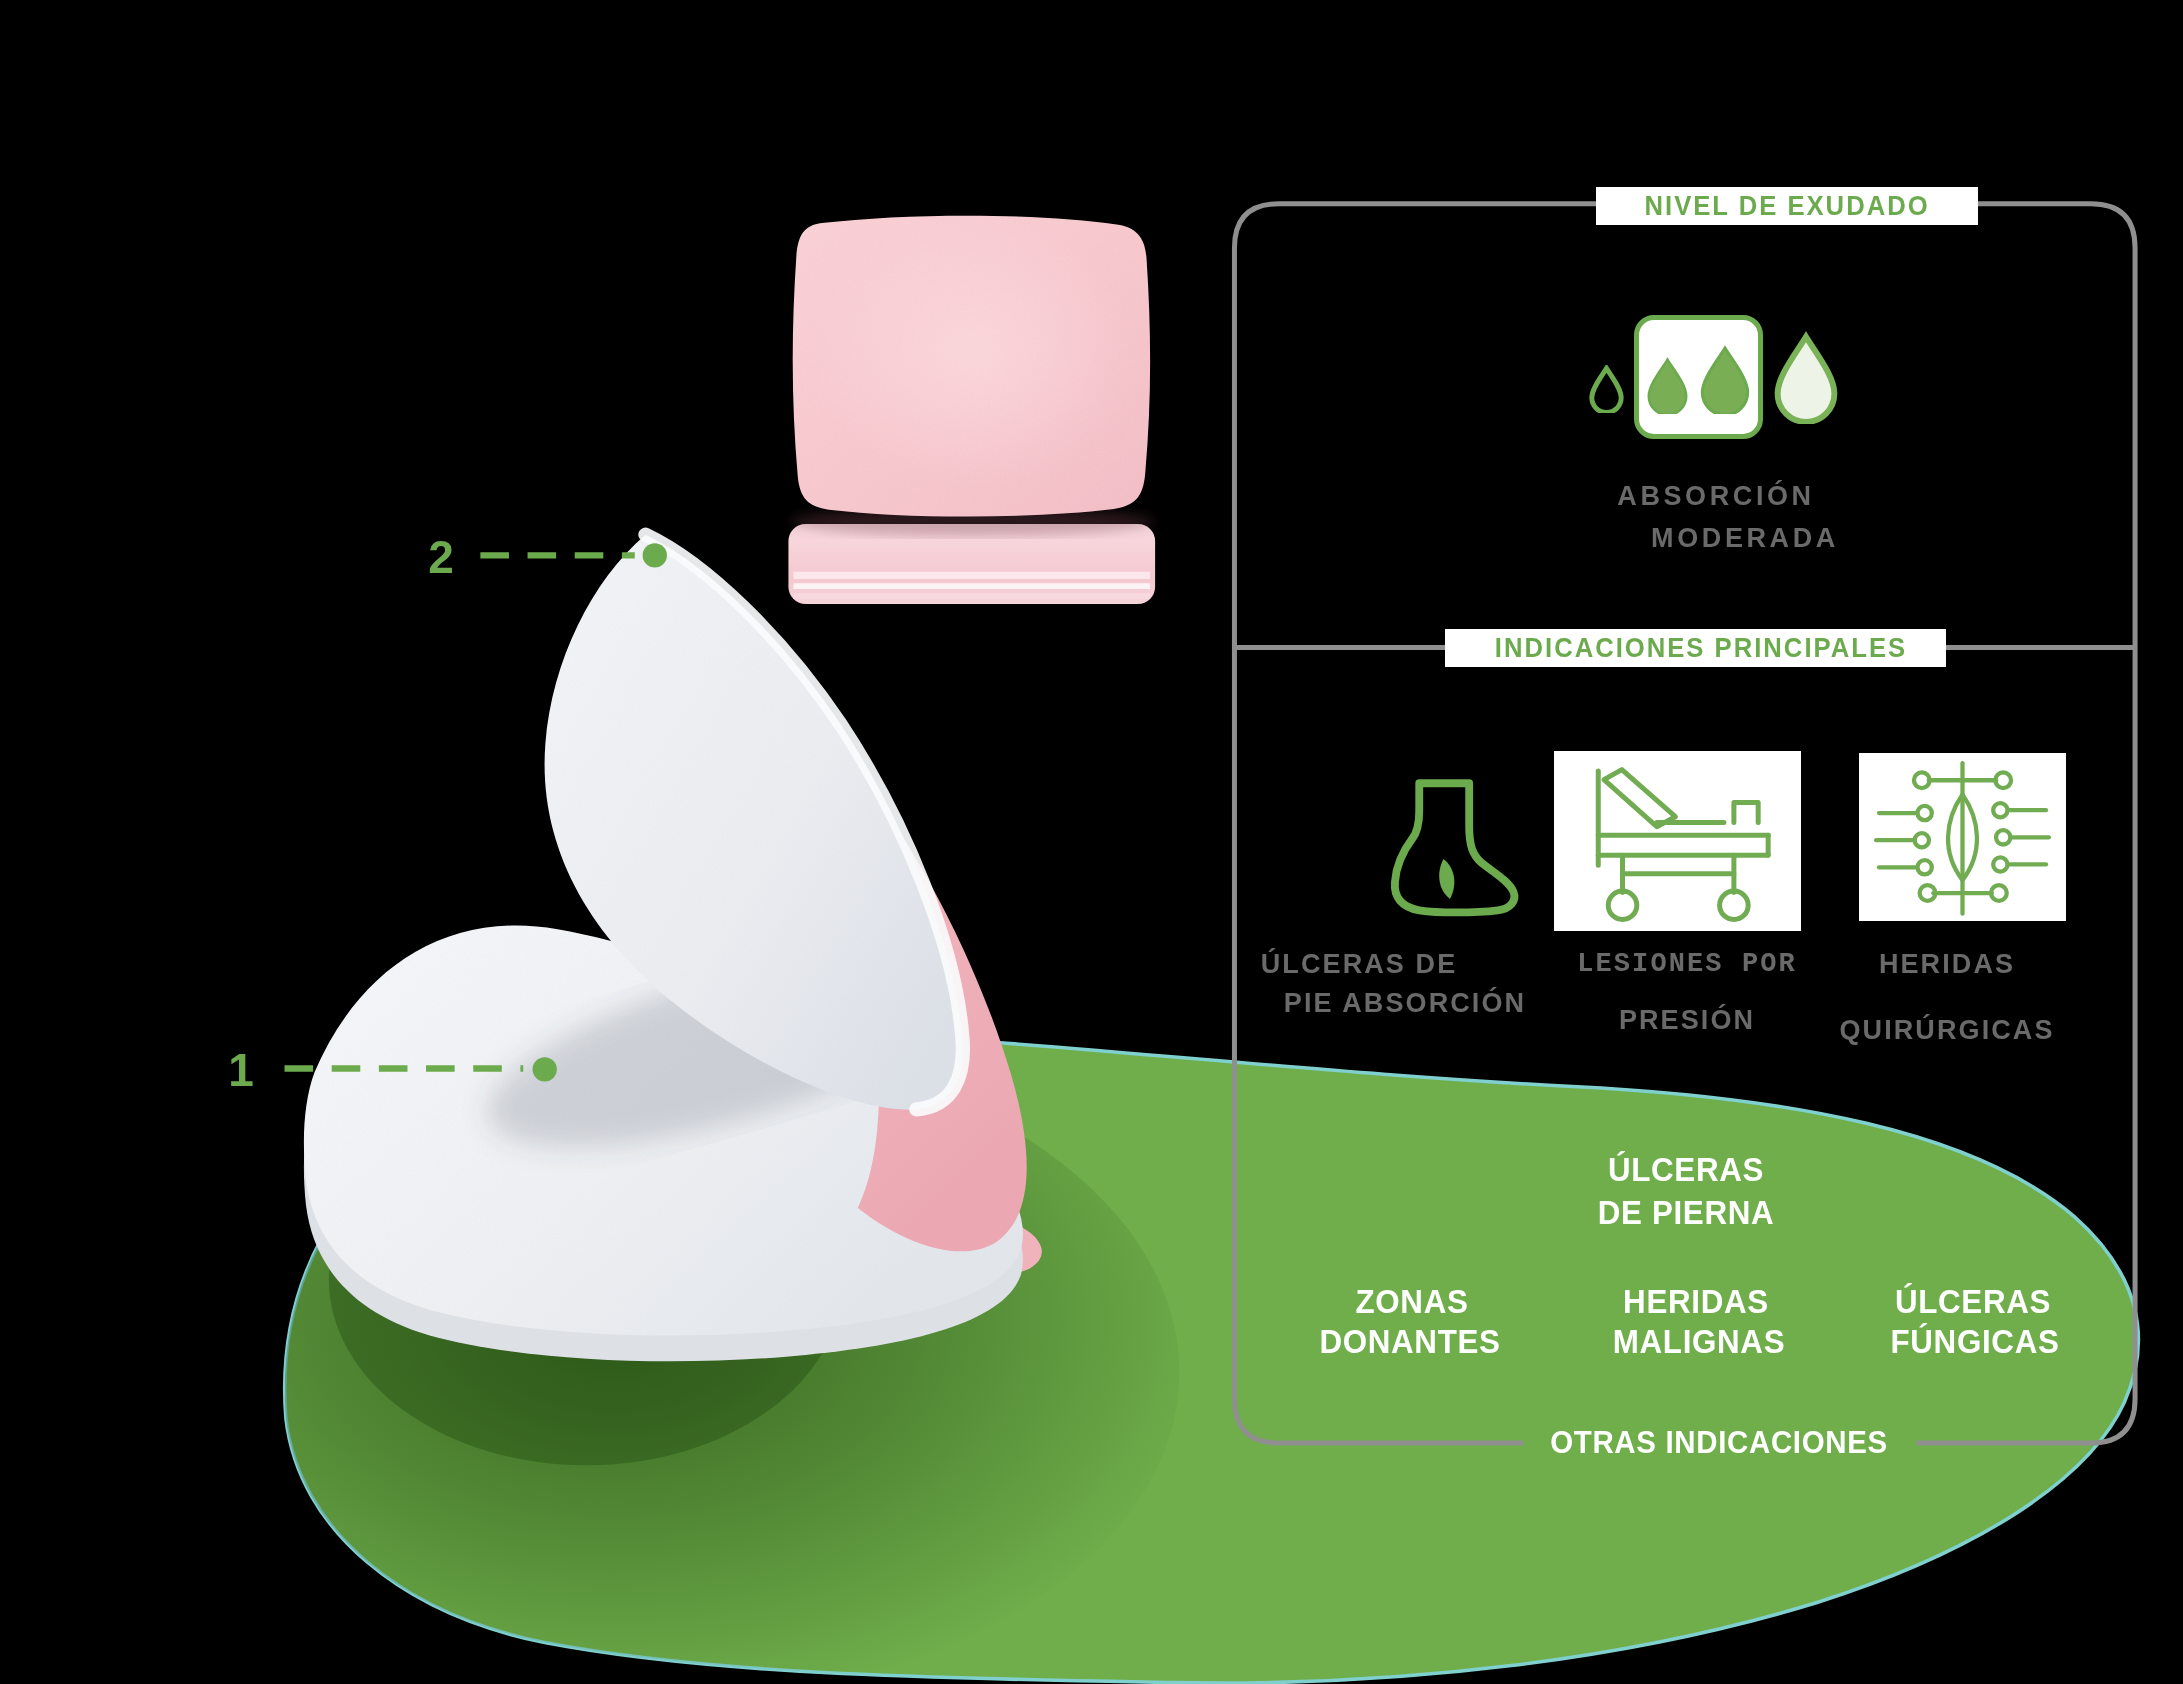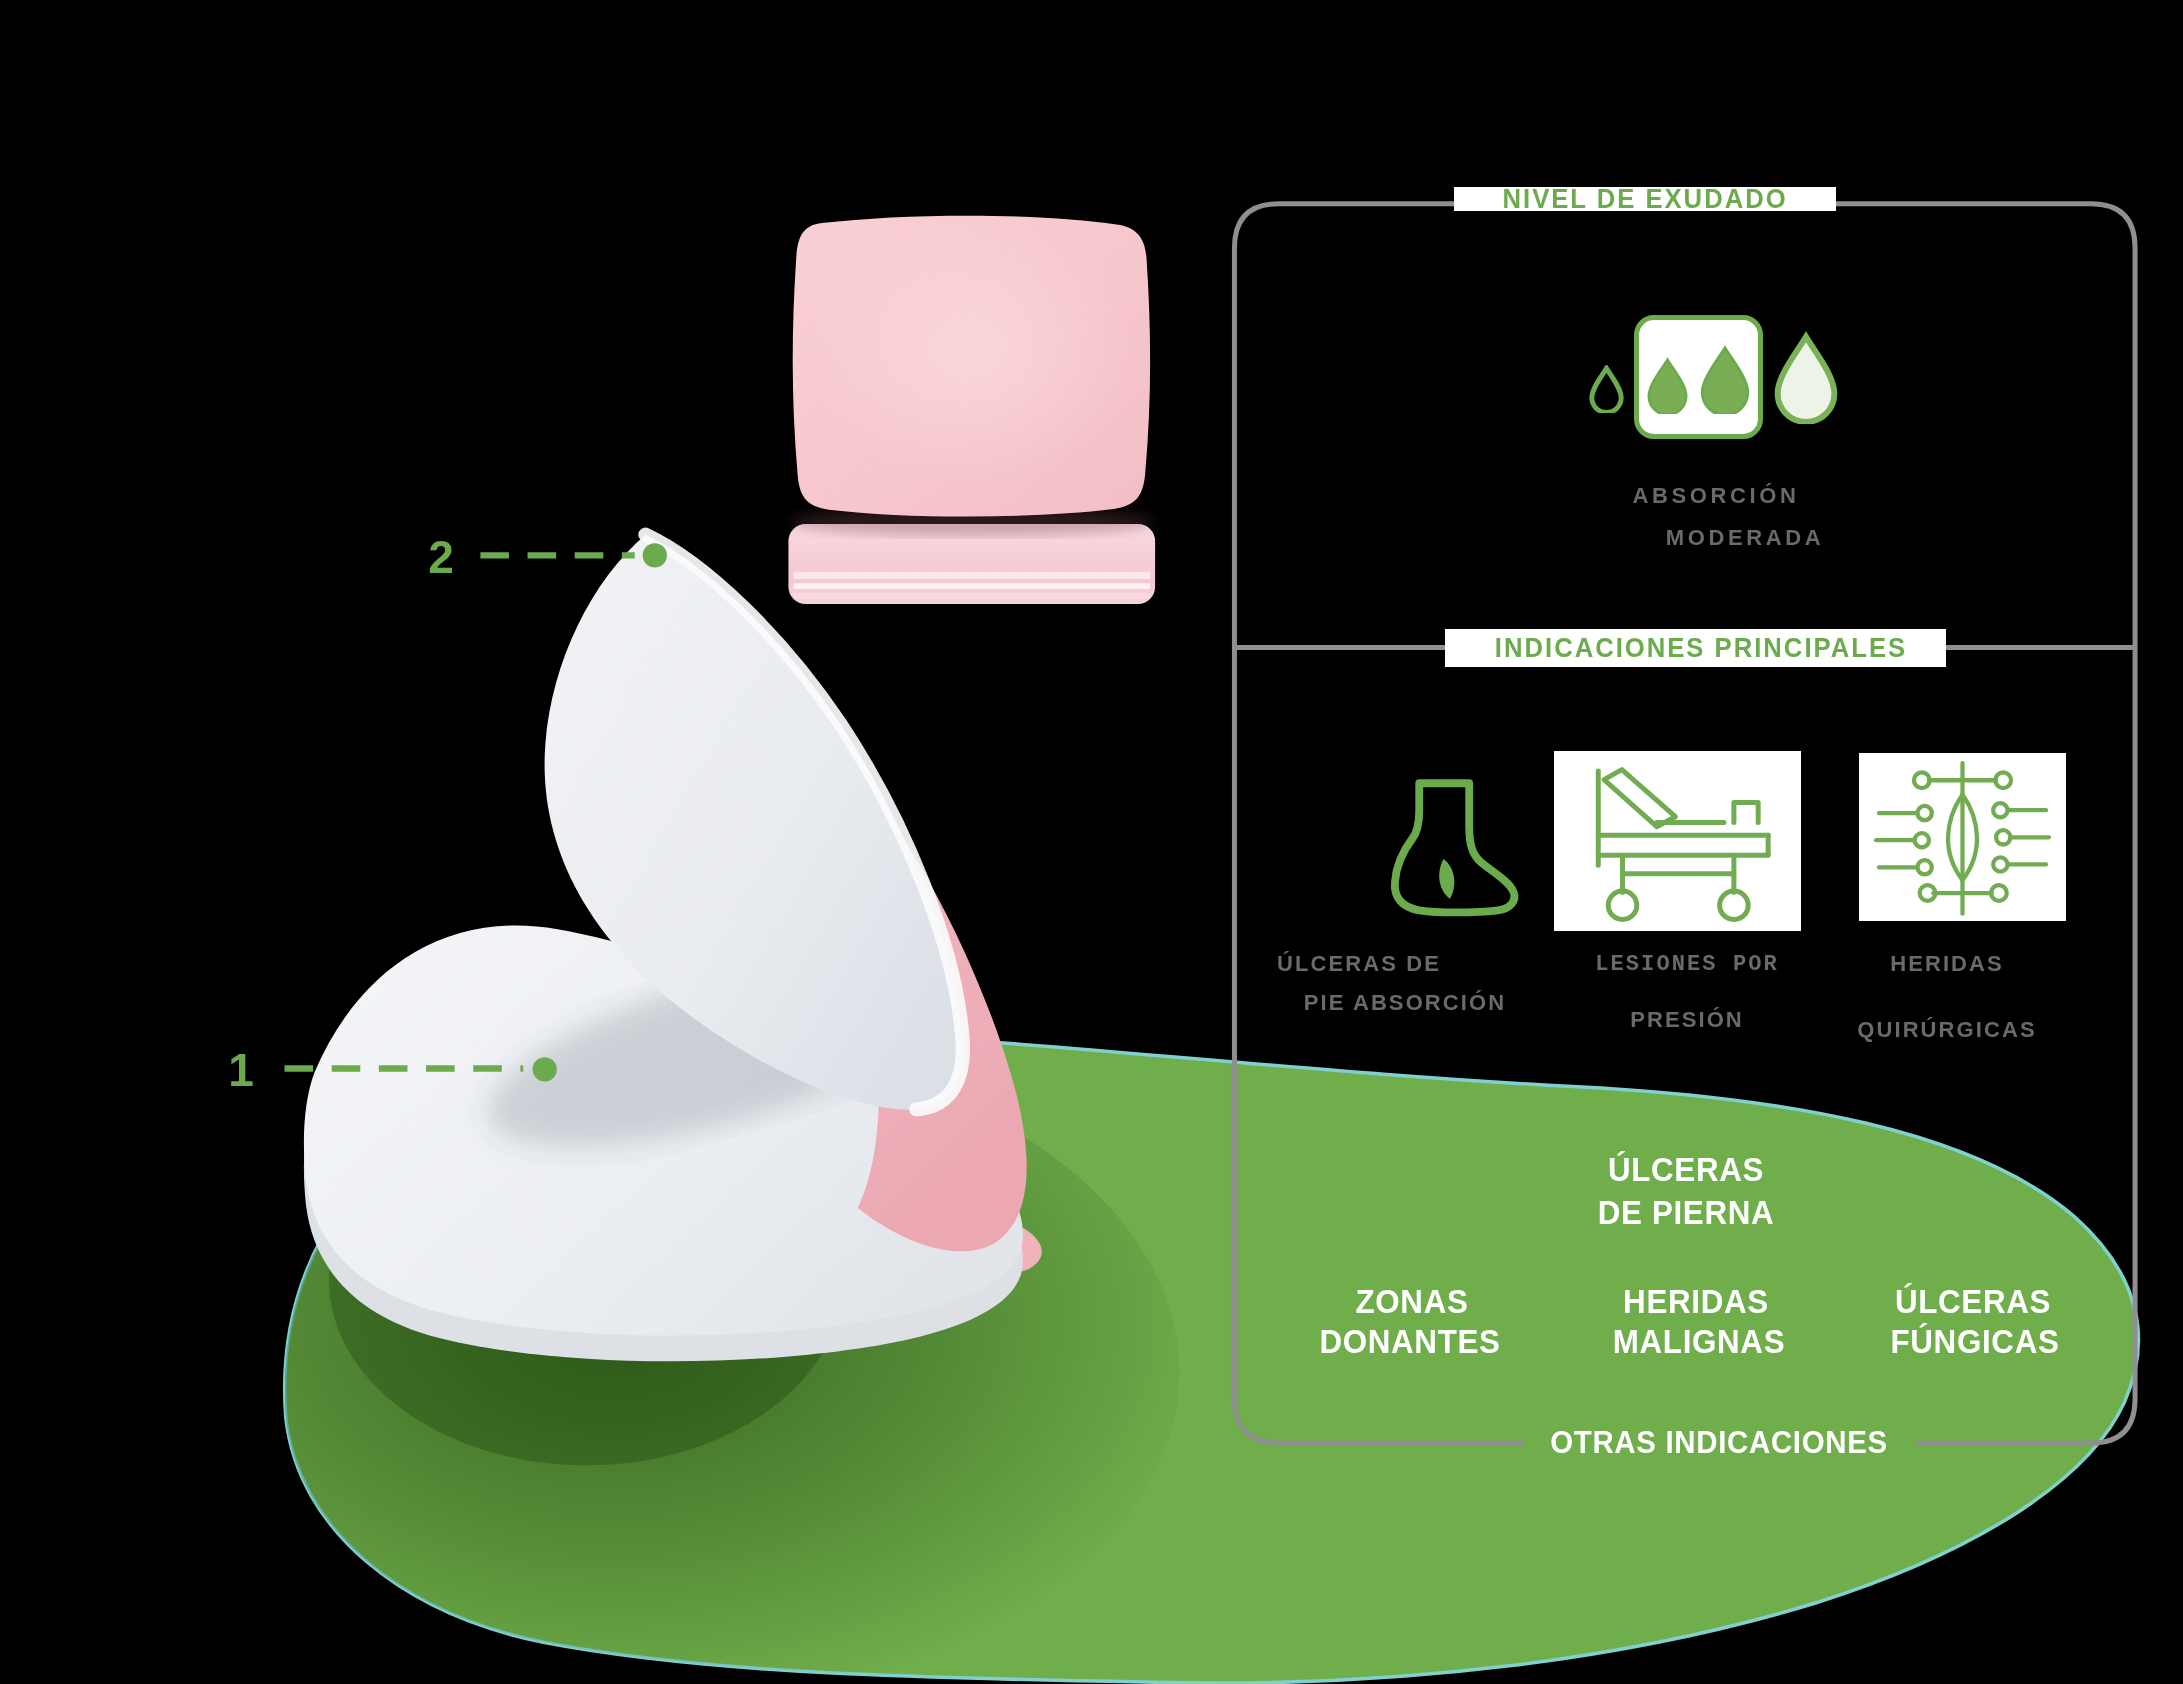--- a/index.html
+++ b/index.html
@@ -2,21 +2,21 @@
 <html style="font-size:11.4px"><head>
 <meta charset="utf-8">
 <style>
   html,body{margin:0;padding:0;background:#000;}
   #canvas{position:relative;width:2183px;height:1684px;background:#000;overflow:hidden;
           font-family:"Liberation Sans",sans-serif;}
   #canvas svg.layer{position:absolute;left:0;top:0;}
   .abs{position:absolute;}
   .badge{position:absolute;background:#ffffff;display:flex;align-items:center;justify-content:center;}
   .badge span{color:#6CAA4E;font-weight:bold;font-size:27px;letter-spacing:2.1px;transform:scale(.95,1.05);white-space:nowrap;}
-  .graylbl{position:absolute;color:#6A6A6A;font-weight:bold;font-size:22px;letter-spacing:3.6px;white-space:nowrap;
+  .graylbl{position:absolute;color:#6A6A6A;font-weight:bold;font-size:27px;letter-spacing:3.6px;white-space:nowrap;
            transform:translate(-50%,-50%);}
   .wlbl{position:absolute;color:#ffffff;font-weight:bold;font-size:33px;letter-spacing:0.7px;white-space:nowrap;
         transform:translate(-50%,-50%) scale(.95,1.02);}
   .wlbl.sm{font-size:31px;}
   .num{position:absolute;color:#6CAA4E;font-weight:bold;font-size:46px;transform:translate(-50%,-50%);}
   .iconbox{position:absolute;background:#ffffff;display:flex;align-items:center;justify-content:center;}
   .dropsq{position:absolute;background:#ffffff;border:5.7px solid #6CAA4E;border-radius:20px;}
 </style>
 </head>
 <body>
@@ -164,21 +164,21 @@
   <svg class="layer" width="2183" height="1684" viewBox="0 0 3054 2356">
     <line x1="672" y1="777" x2="888" y2="777" stroke="#6CAA4E" stroke-width="9" stroke-dasharray="40 26"></line>
     <circle cx="916" cy="777" r="17" fill="#6CAA4E"></circle>
     <line x1="398" y1="1495" x2="732" y2="1495" stroke="#6CAA4E" stroke-width="9" stroke-dasharray="40 26"></line>
     <circle cx="762" cy="1496" r="17" fill="#6CAA4E"></circle>
   </svg>
 
   <span class="num" style="left:441px;top:557px;">2</span>
   <span class="num" style="left:241px;top:1070px;">1</span>
 
-  <div class="badge" style="left:1454px;top:187px;width:382px;height:24px;">
+  <div class="badge" style="left:1596px;top:187px;width:382px;height:38px;">
     <span>NIVEL DE EXUDADO</span>
   </div>
 
   <svg class="abs" style="left:1589px;top:365px;" width="35" height="48" viewBox="0 0 100 134">
     <path d="M50 8 C66 34 92 66 92 92 A42 42 0 0 1 8 92 C8 66 34 34 50 8 Z" fill="none" stroke="#6CAA4E" stroke-width="14"></path>
   </svg>
 
   <div class="dropsq" style="left:1634px;top:315px;width:119px;height:114px;"></div>
   <svg class="abs" style="left:1646px;top:357px;" width="43" height="57" viewBox="0 0 100 134">
     <path d="M50 6 C66 32 94 66 94 92 A44 44 0 0 1 6 92 C6 66 34 32 50 6 Z" fill="#79AE55" stroke="#6CAA4E" stroke-width="6"></path>

